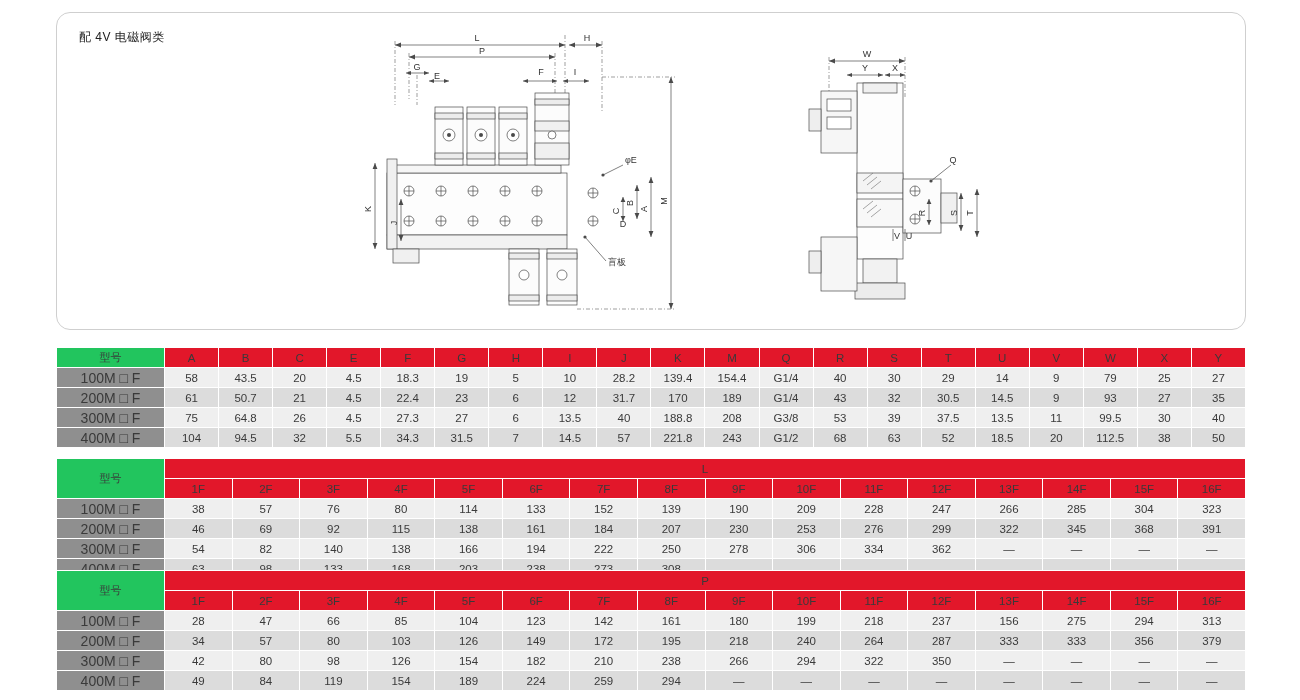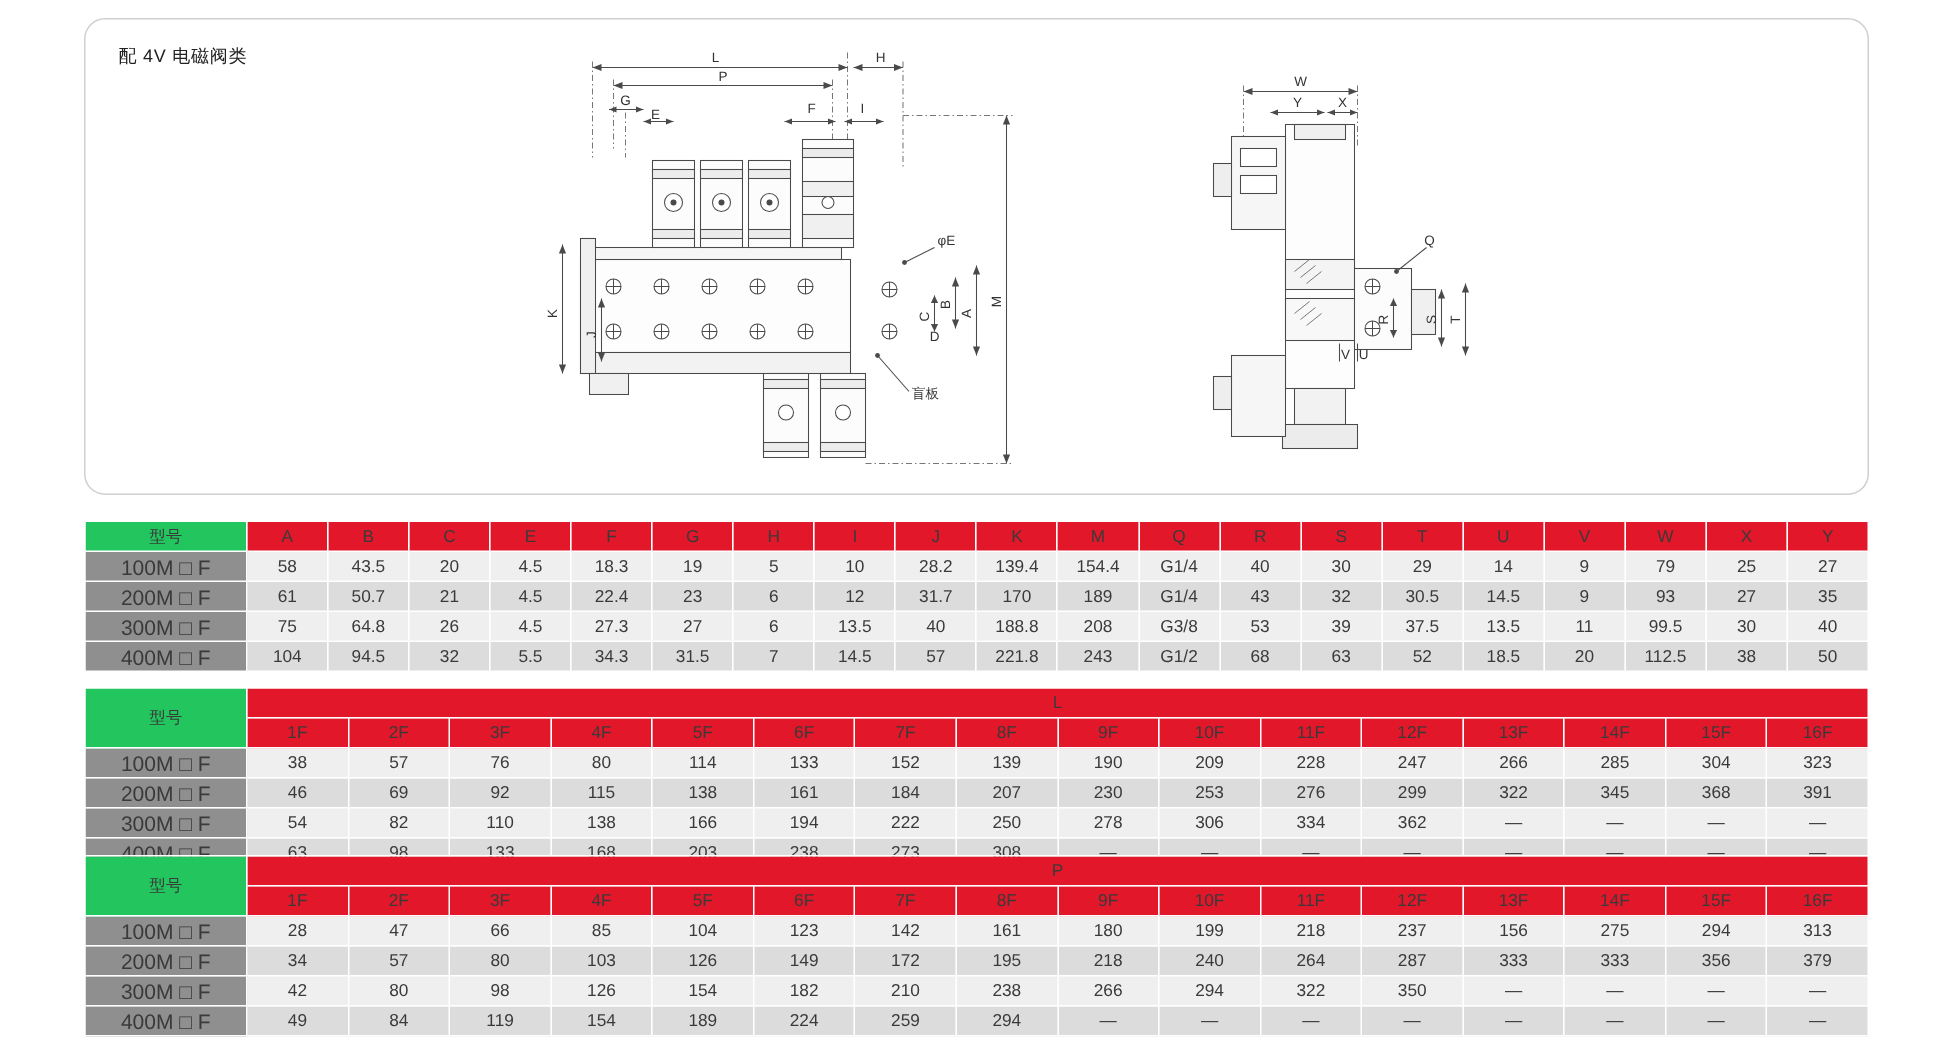--- a/index.html
+++ b/index.html
@@ -492,21 +492,21 @@
           <td class="cell-d">299</td>
           <td class="cell-d">322</td>
           <td class="cell-d">345</td>
           <td class="cell-d">368</td>
           <td class="cell-d">391</td>
         </tr>
         <tr>
           <td class="rowlabel">300M □ F</td>
           <td class="cell-l">54</td>
           <td class="cell-l">82</td>
-          <td class="cell-l">110</td>
+          <td class="cell-l">140</td>
           <td class="cell-l">138</td>
           <td class="cell-l">166</td>
           <td class="cell-l">194</td>
           <td class="cell-l">222</td>
           <td class="cell-l">250</td>
           <td class="cell-l">278</td>
           <td class="cell-l">306</td>
           <td class="cell-l">334</td>
           <td class="cell-l">362</td>
           <td class="cell-l">—</td>

